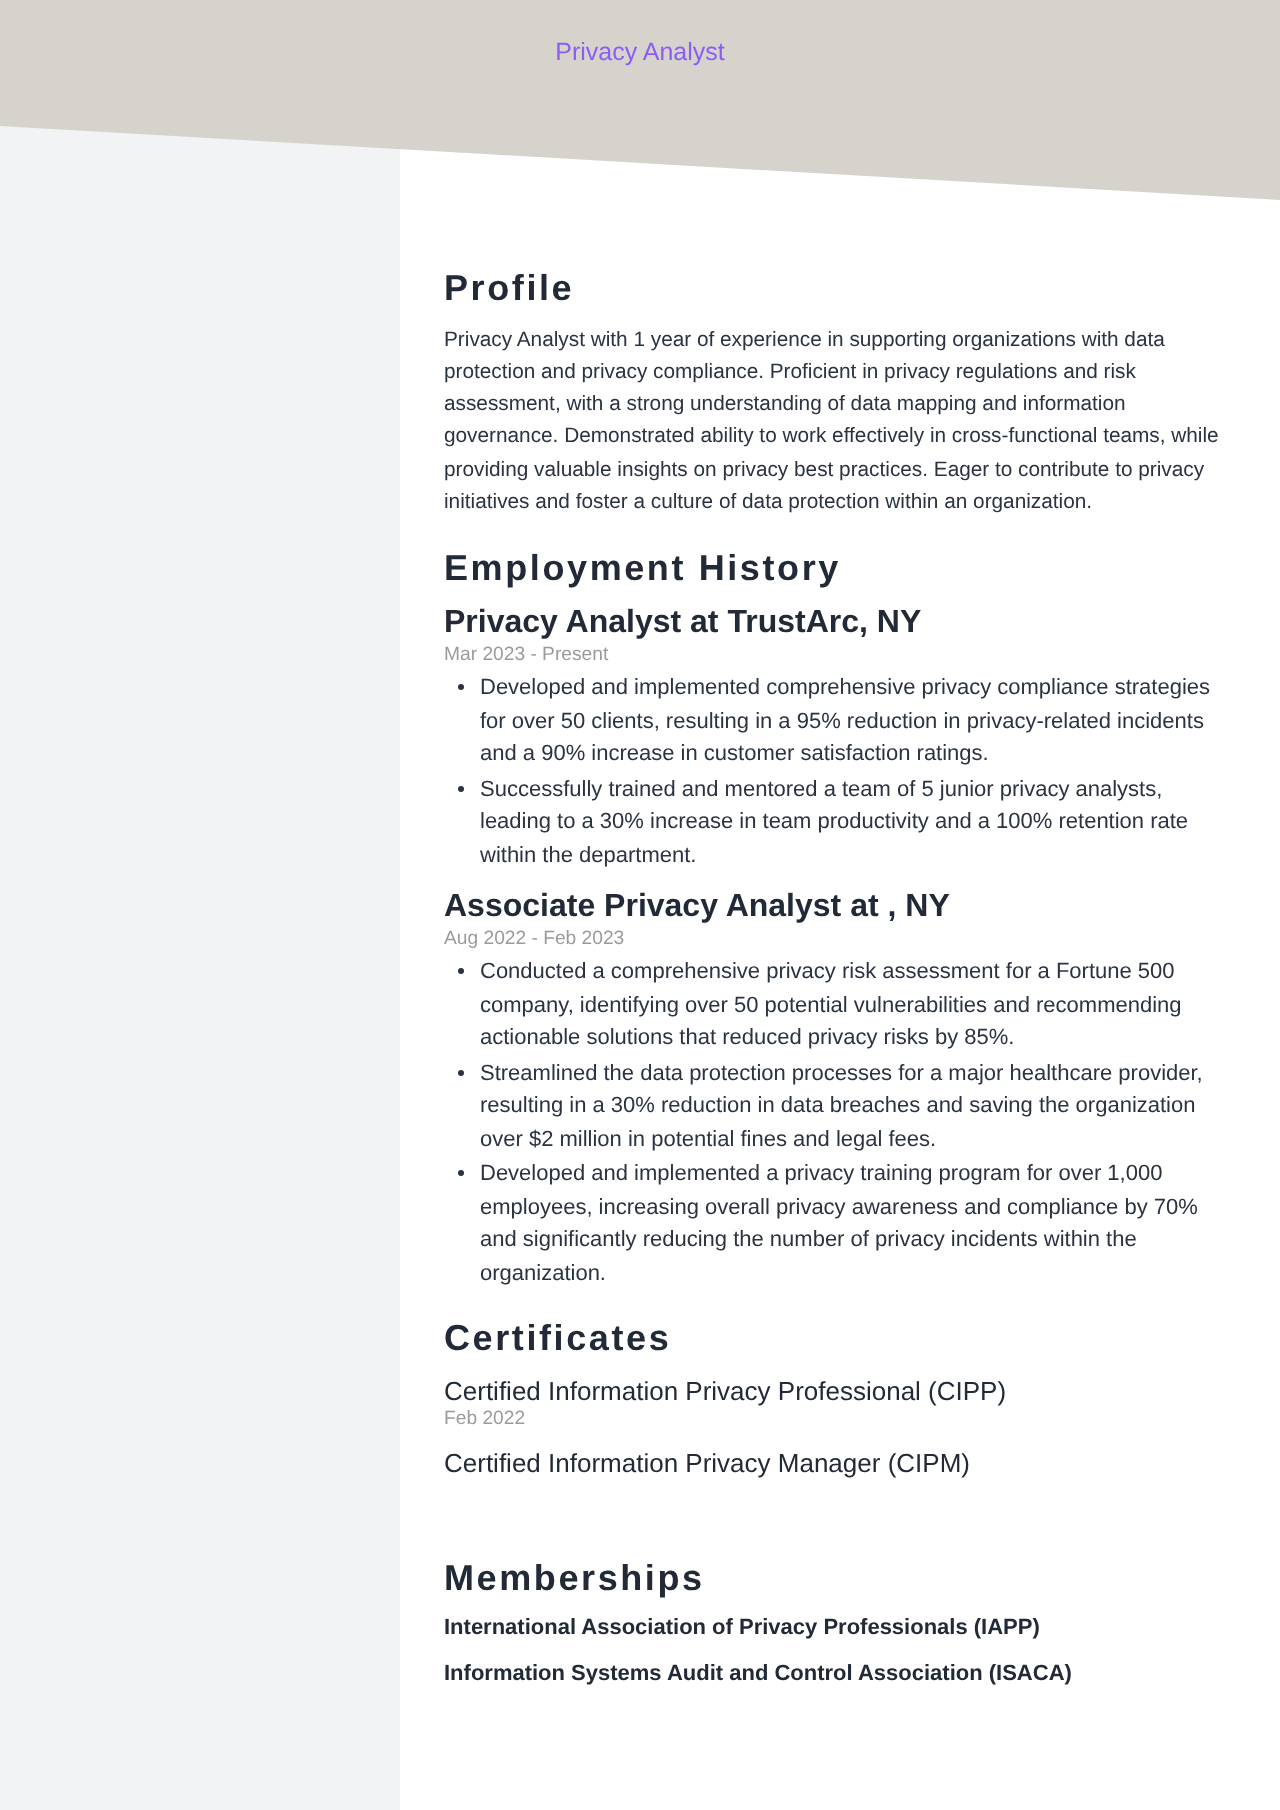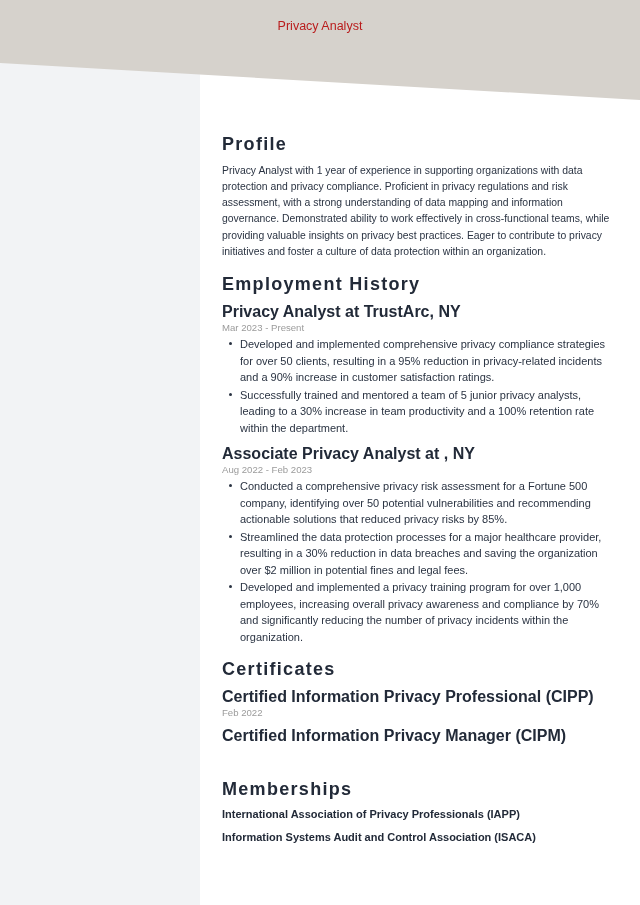--- a/index.html
+++ b/index.html
@@ -60,21 +60,21 @@
   #candidate-name {
     font-size: 31px;
     font-weight: bold;
     color: #1c2333;
     letter-spacing: 0.2px;
     line-height: 1.15;
     margin: 0;
   }
   #candidate-title {
     font-size: 12.5px;
-    color: #b91c1c;
+    color: #8b5cf6;
     margin-top: 3px;
   }
   .section-heading {
     font-size: 18px;
     font-weight: bold;
     color: #222a38;
     letter-spacing: 1.3px;
     margin: 0 0 8px 0;
   }
   .side-heading {
@@ -201,22 +201,22 @@
     position: absolute;
     left: -10px;
     top: 6px;
     width: 3px;
     height: 3px;
     border-radius: 50%;
     background: #2a3342;
   }
   .cert-item { margin-bottom: 9px; }
   .cert-name {
-    font-size: 16px;
-    font-weight: bold;
+    font-size: 13px;
+    font-weight: normal;
     color: #222a38;
     margin: 0;
   }
   .cert-date {
     font-size: 9.6px;
     color: #9b9b9b;
     margin: 1px 0 0 0;
   }
   .member-item {
     font-size: 11px;

